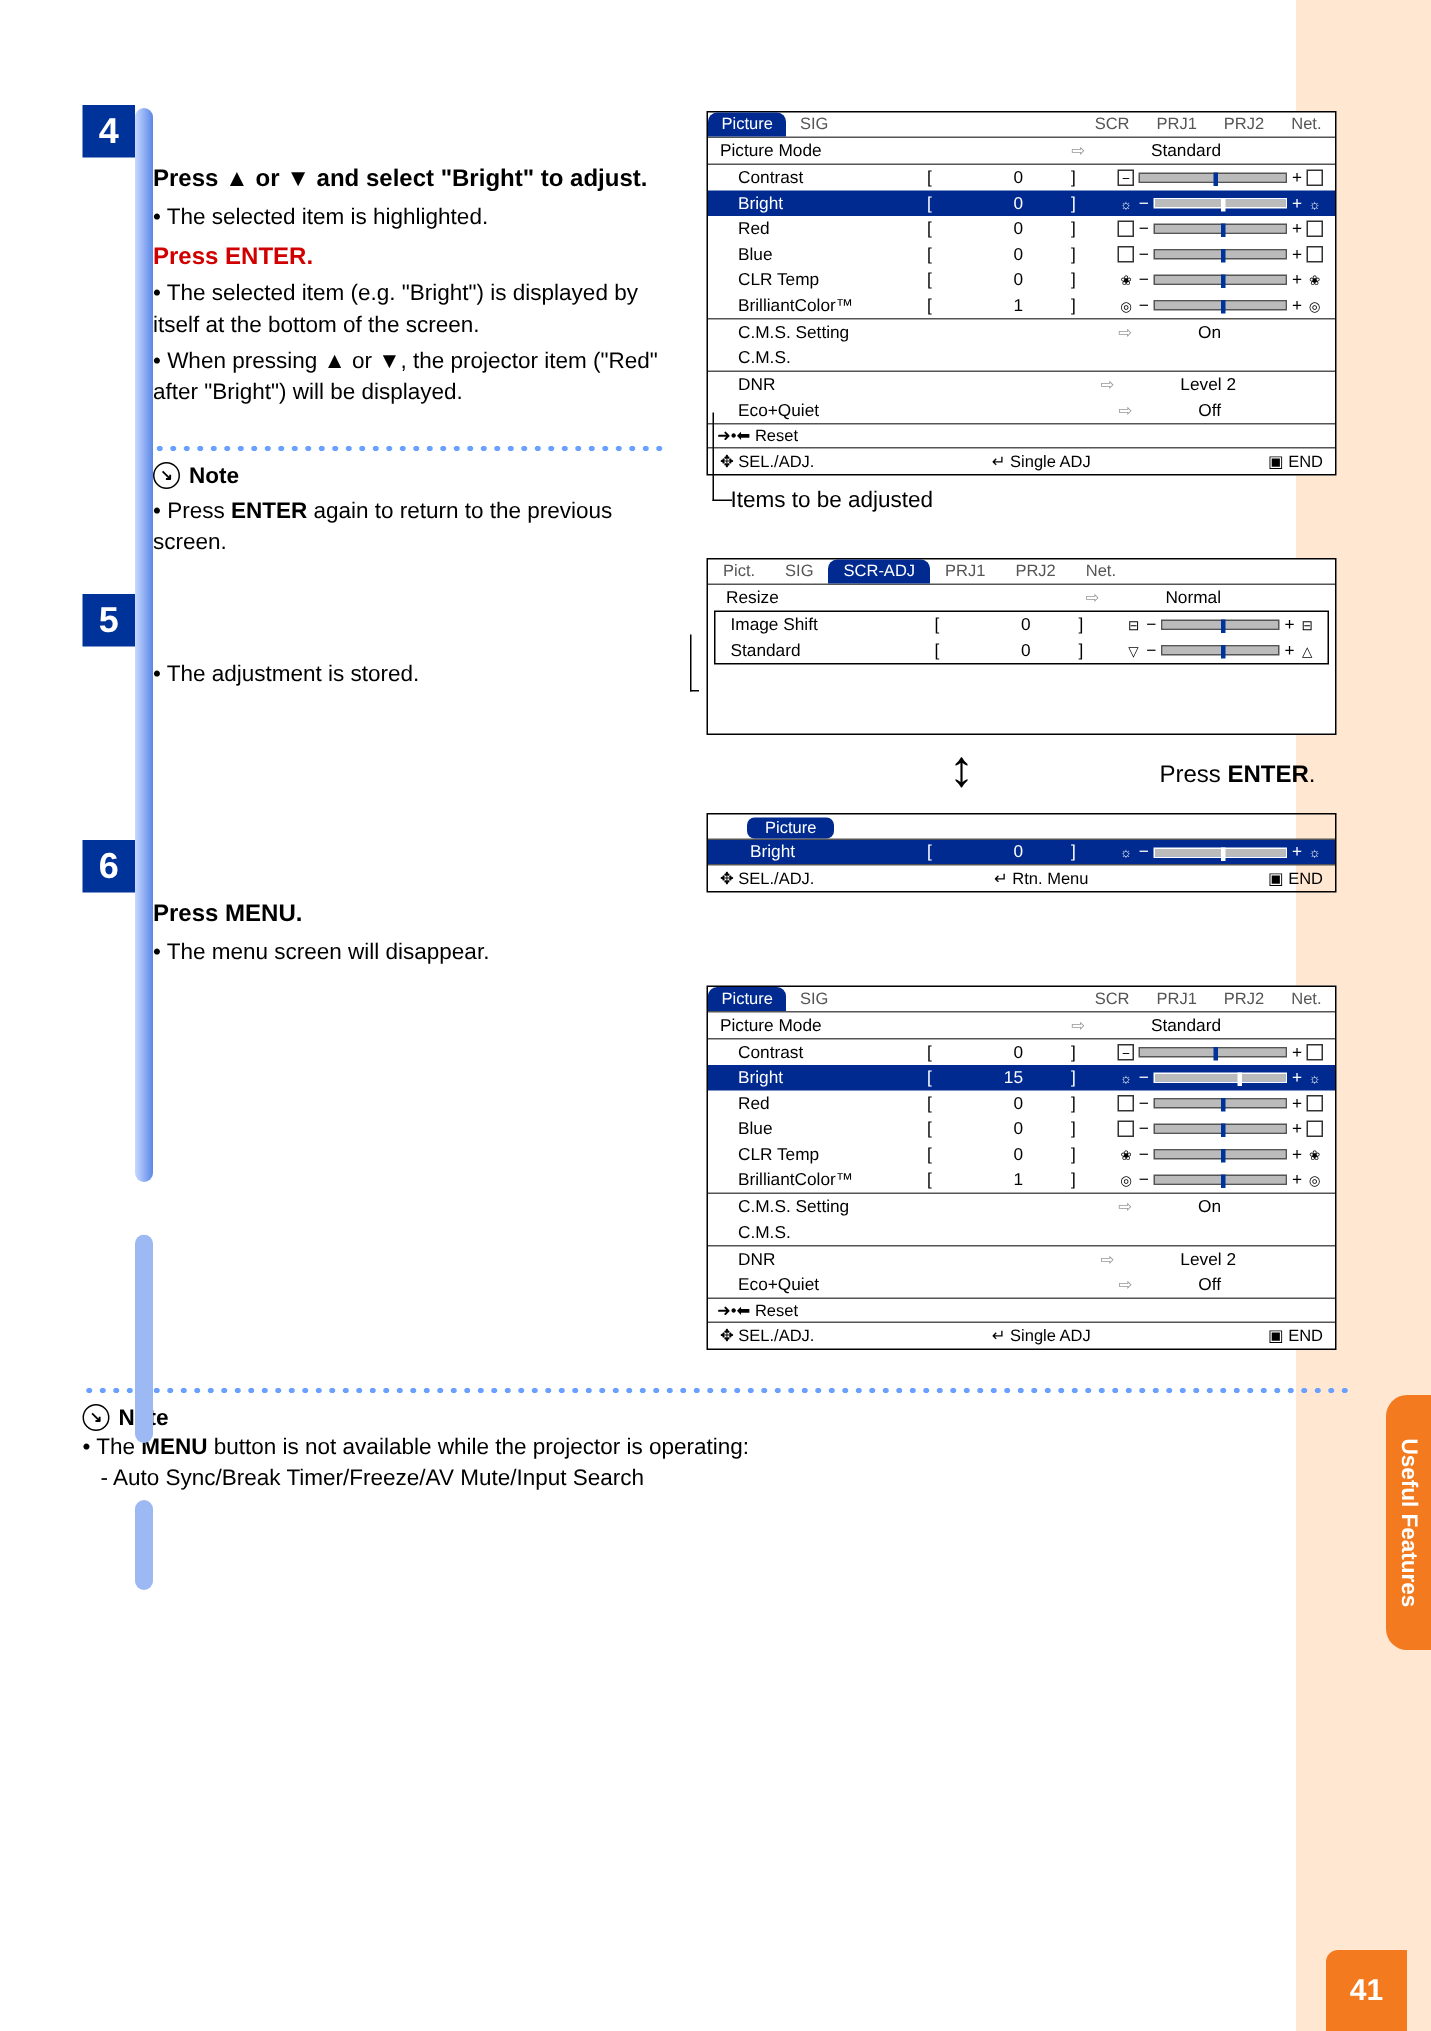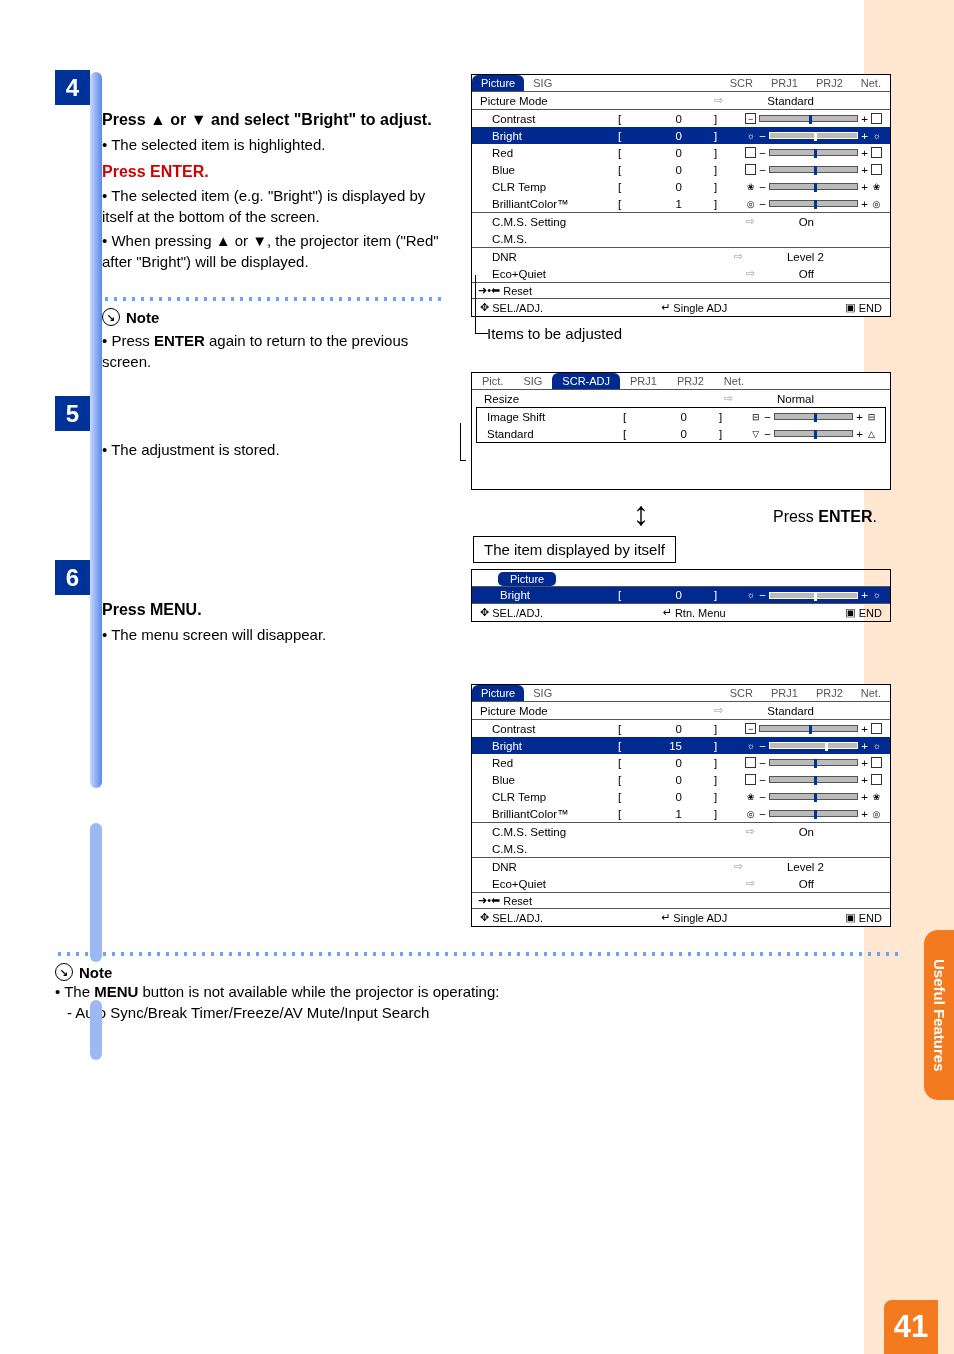--- a/index.html
+++ b/index.html
@@ -51,21 +51,21 @@
 
   .mini-osd { border: 1px solid #000; font-size: 11px; }
   .press-enter { text-align: right; font-size: 16px; margin: 18px 0 10px; padding-right: 14px; }
   .arrow-vert { text-align: center; font-size: 34px; line-height: 0.6; margin: 8px auto; width: 40px; font-weight: bold; }
   .boxlabel { border: 1px solid #000; padding: 4px 10px; display: inline-block; font-size: 15px; margin-left: 2px; }
 
   .tab-box .osd-tab { padding: 2px 9px; }
 
   .side-tab { position: absolute; right: 0; top: 930px; width: 30px; height: 170px; background: #f47a20; border-radius: 14px 0 0 14px; color: #fff; display: flex; align-items: center; justify-content: center; }
   .side-tab span { writing-mode: vertical-rl; font-weight: bold; font-size: 15px; }
-  .corner { position: absolute; right: 16px; bottom: 0; width: 54px; height: 54px; background: #f47a20; color: #fff; display: flex; align-items: center; justify-content: center; font-size: 31px; font-weight: bold; border-radius: 8px 0 0 0;}
+  .corner { position: absolute; right: 16px; bottom: 0; width: 54px; height: 54px; background: #f47a20; color: #fff; display: flex; align-items: center; justify-content: center; font-size: 20px; font-weight: bold; border-radius: 8px 0 0 0;}
   .pagecorner-bg { position: absolute; right: 0; bottom: 0; width: 90px; height: 1354px; background: #ffe7d1; z-index: -1; }
   .bottom-dots { margin-top: 24px; }
   .bottom-note { margin-top: 6px; }
   .bottom-note p { font-size: 15px; line-height: 1.4; }
   .bottom-note .note-label { margin-top: 6px; }
 
   .scradj-leader { position:absolute; left:-12px; top:50px; width:6px; height:38px; border-left:1px solid #000; border-bottom:1px solid #000;}
 </style>
 </head>
 <body>
@@ -364,21 +364,20 @@
               </span>
       </div>
       </div>
     </div>
 
     <div style="display:flex; align-items:center;">
       <div class="arrow-vert" style="margin-left:150px;">↕</div>
       <div class="press-enter" style="flex:1;">Press <b>ENTER</b>.</div>
     </div>
 
-    <div class="boxlabel">The item displayed by itself</div>
 
     
     <div class="mini-osd" style="margin-top:6px;">
       <div style="padding:2px 0 0 26px;"><span class="osd-tab sel" style="display:inline-block; padding:1px 12px; border-radius:5px;">Picture</span></div>
       <div class="hairline"></div>
       <div class="osd-row hl" style="height:16px;">
         <span class="lbl" style="padding-left:20px;">Bright</span>
         <span class="br">[</span>
             <span class="val">0</span>
             <span>]</span>

